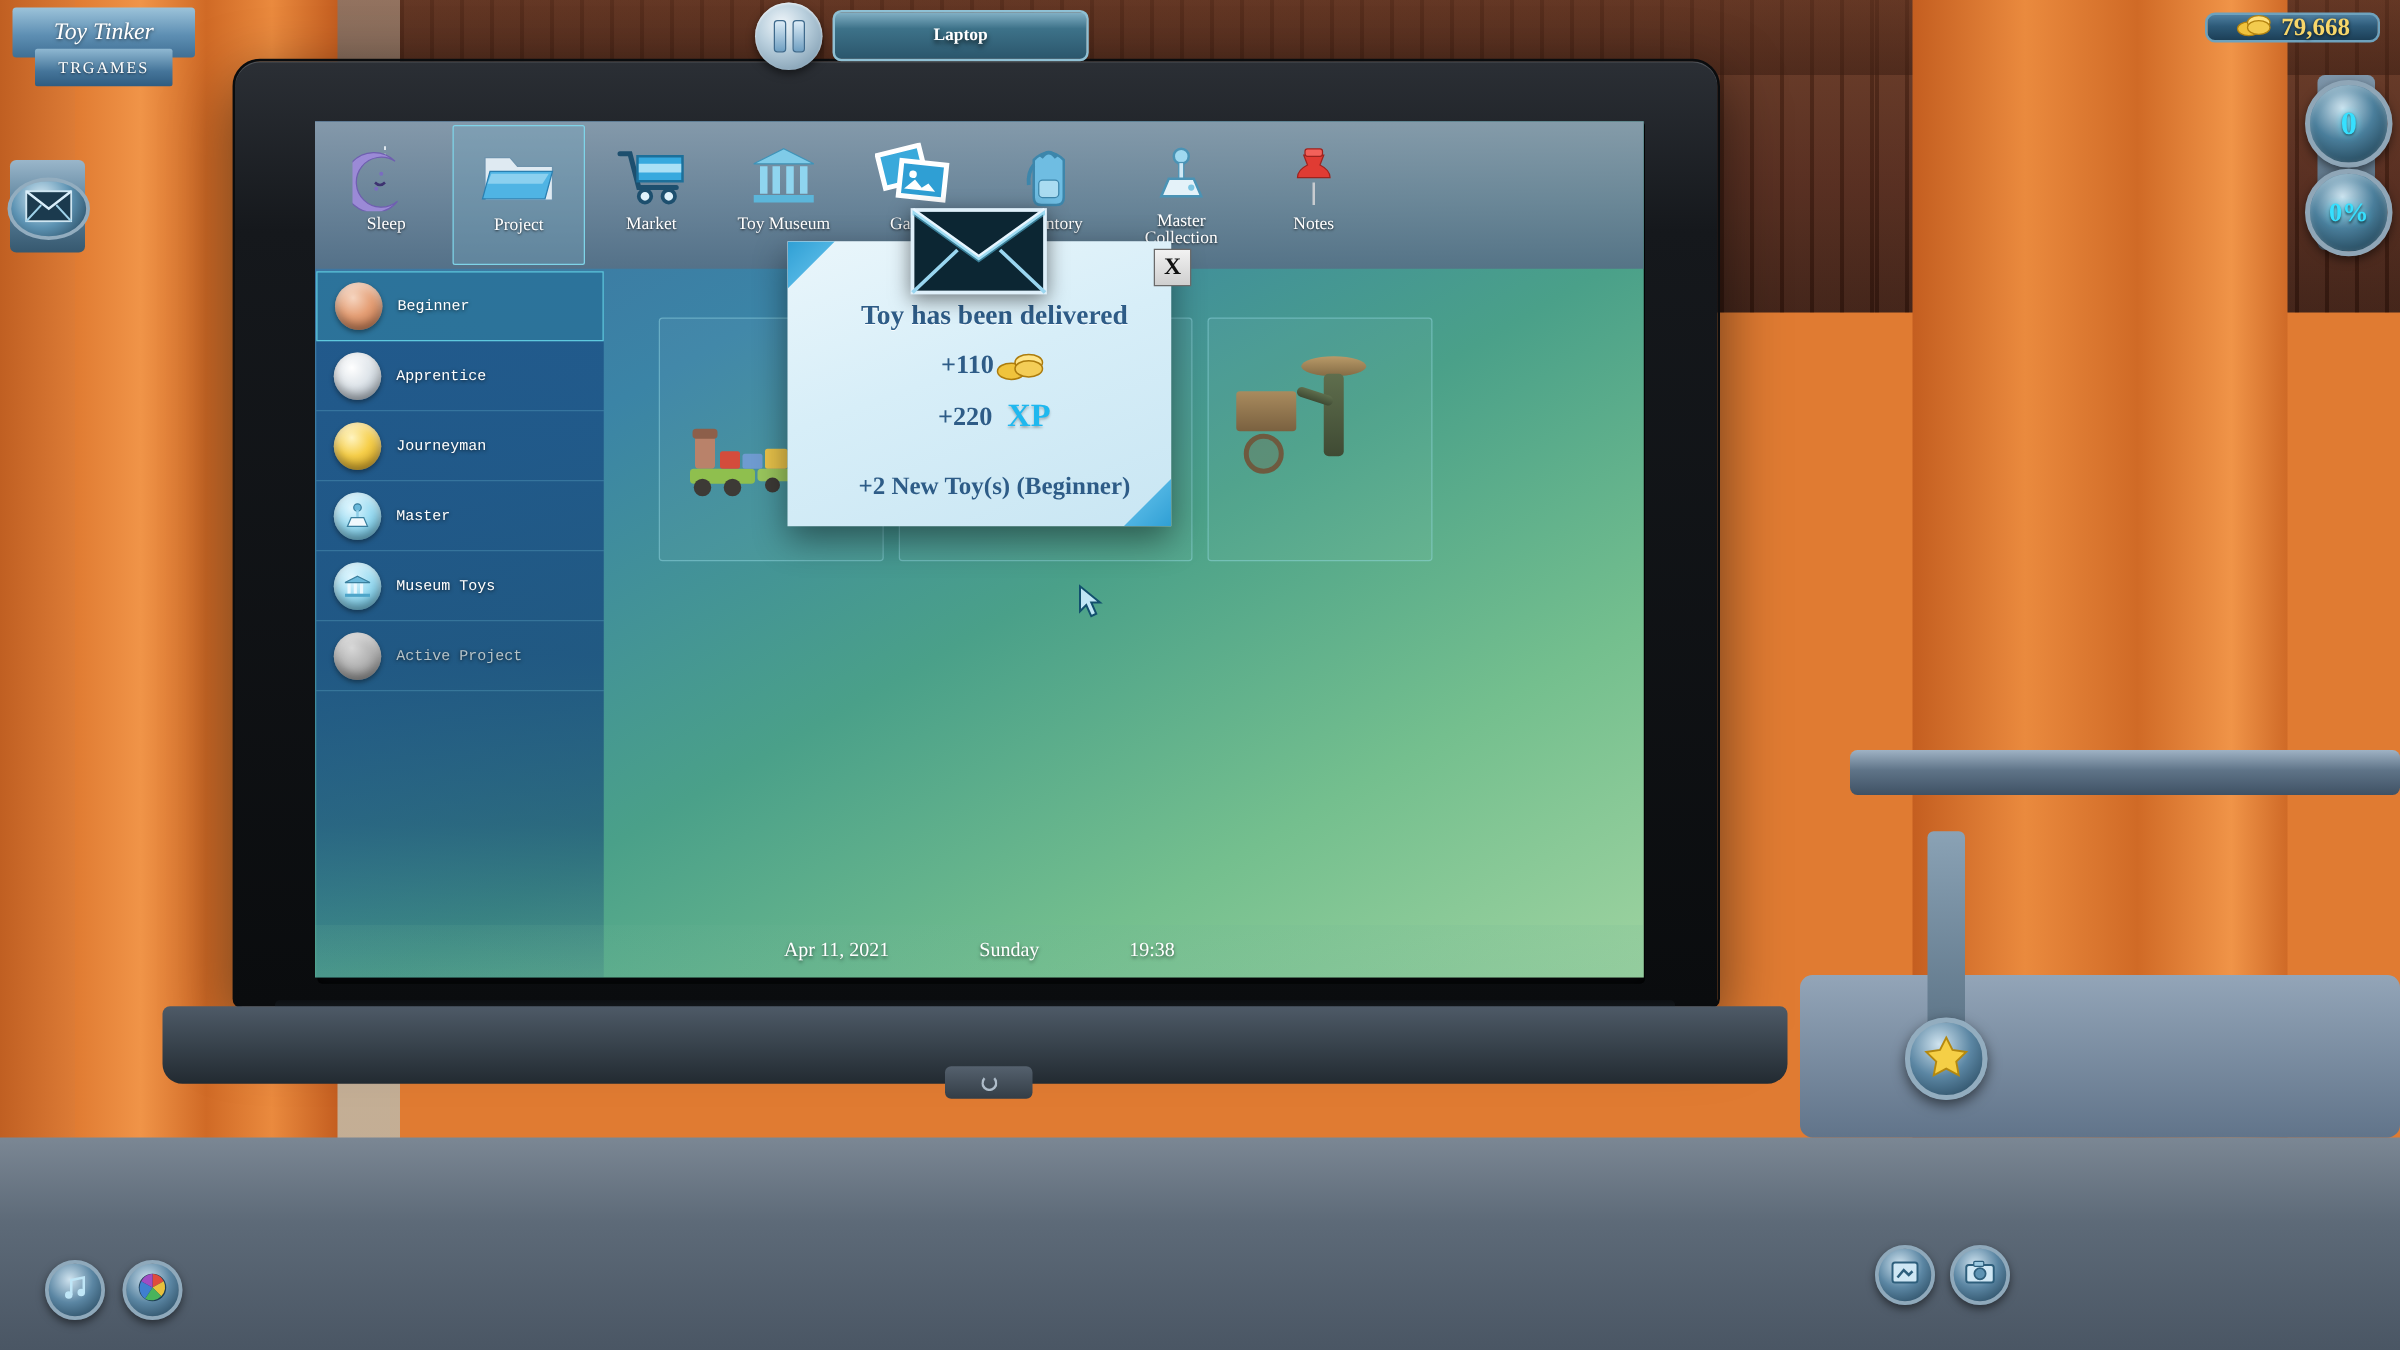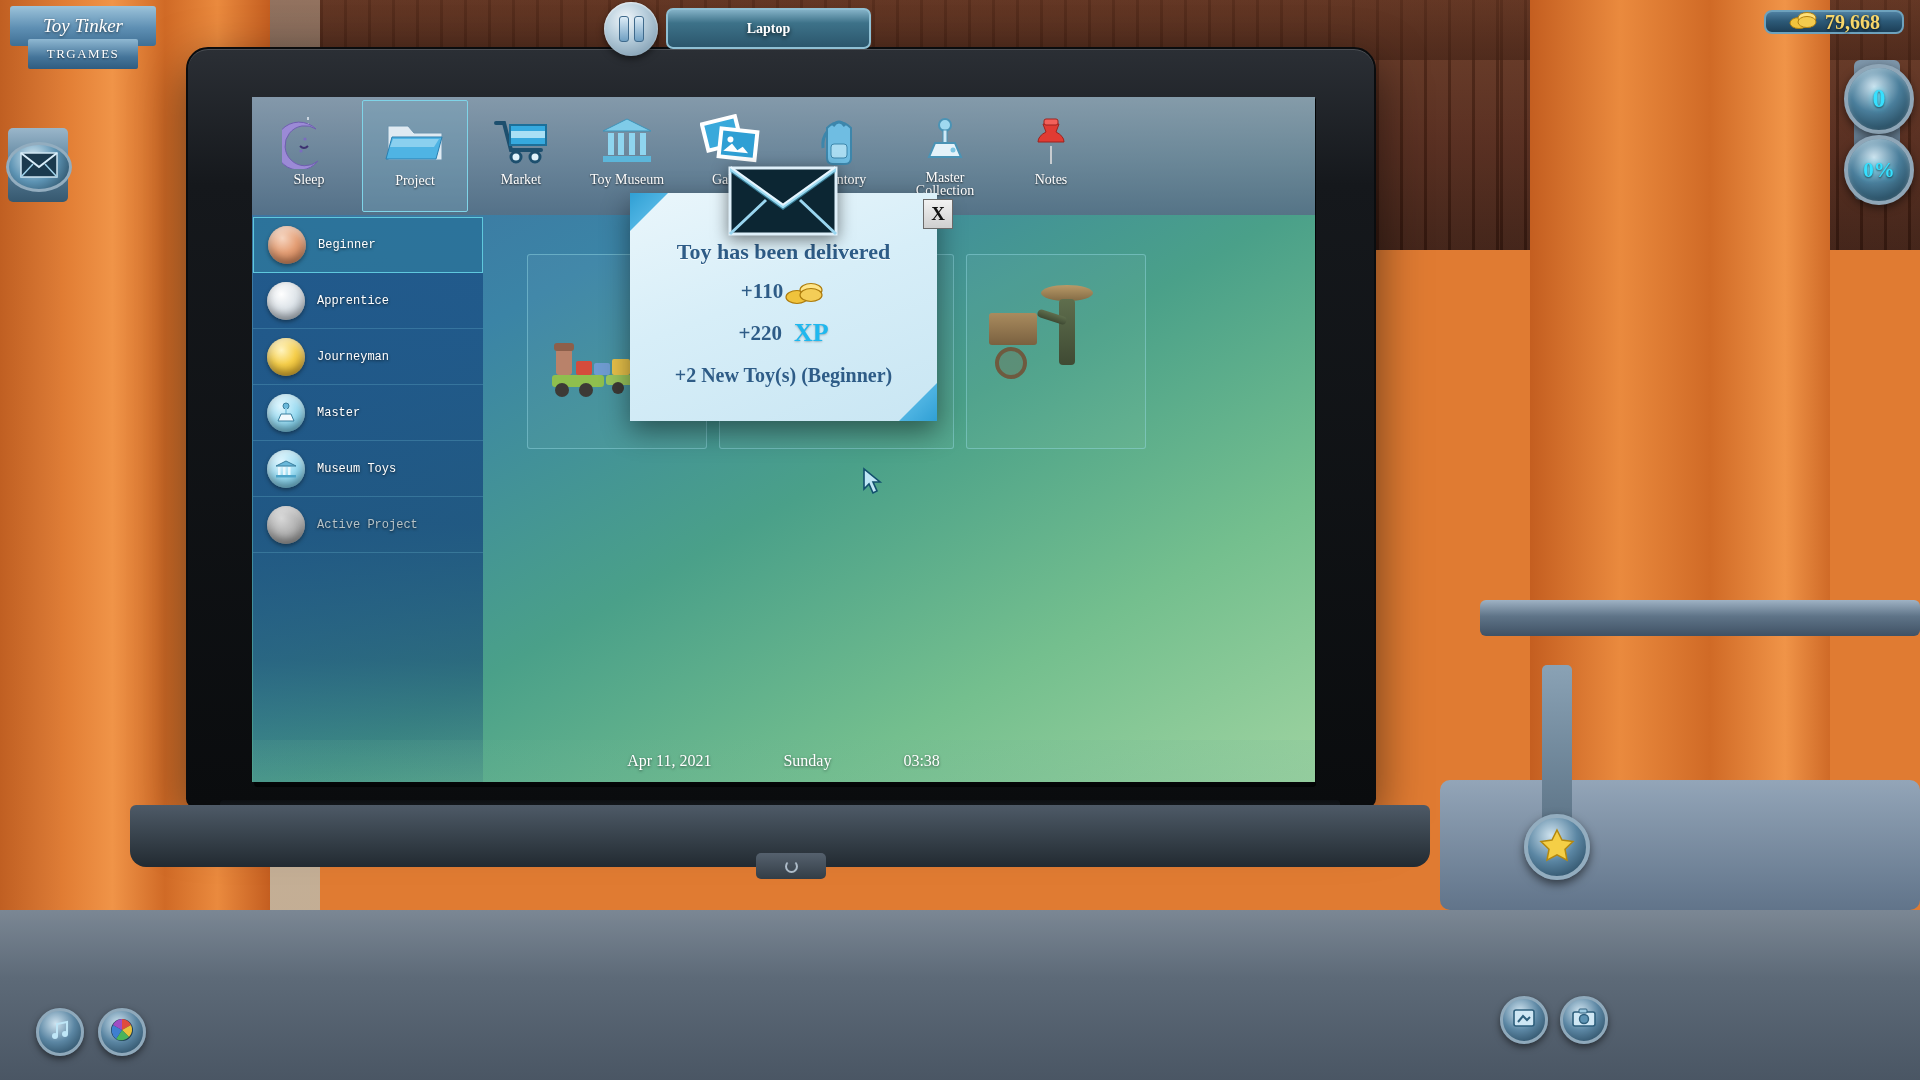--- a/index.html
+++ b/index.html
@@ -215,37 +215,37 @@
   }
   .dlg-close {
     position:absolute; right:-16px; top:6px; width:30px; height:30px;
     background:linear-gradient(180deg,#f2f2f2,#cfcfcf);
     border:1px solid #6a6a6a;
     display:flex; align-items:center; justify-content:center;
     font-size:19px; font-weight:bold; color:#111; cursor:pointer; z-index:50;
     font-family:"Liberation Serif", serif;
   }
   .dlg-body {
-    position:absolute; left:0; top:46px; width:307px;
+    position:absolute; left:12px; top:46px; width:307px;
     display:flex; flex-direction:column; align-items:center; gap:2px;
   }
   .dlg-title {
     font-size:22px; color:#2e5c87; font-weight:bold;
     text-shadow:0 1px 0 rgba(255,255,255,.8);
     font-family:"Liberation Serif", serif;
   }
   .dlg-row {
     display:flex; align-items:center; justify-content:center;
     font-size:21px; color:#2e5c87; font-weight:bold; margin-top:12px;
     font-family:"Liberation Serif", serif;
   }
   .dlg-xp { color:#1fb8ef; font-size:26px; font-weight:bold; margin-left:12px;
     text-shadow:0 1px 2px rgba(0,0,0,.25); }
   .dlg-new {
-    font-size:20px; color:#2e5c87; font-weight:bold; margin-top:14px;
+    font-size:20px; color:#2e5c87; font-weight:bold; margin-top:28px;
     font-family:"Liberation Serif", serif;
   }
   .coin-pair { display:inline-block; width:42px; height:24px; position:relative; margin-left:1px; }
 
   
   .cursor { position:absolute; left:862px; top:468px; z-index:60; }
 
   
   .logo {
     position:absolute; left:10px; top:6px; width:146px; height:66px; z-index:30;
@@ -635,21 +635,21 @@
 
   <div class="cursor" style="left:610px;top:370px;">
     <svg width="22" height="28" viewBox="0 0 22 28">
       <path d="M2 2 L2 22 L7 17 L11 26 L15 24 L11 15 L18 15 Z" fill="#bfe6f5" stroke="#12506e" stroke-width="1.6"></path>
     </svg>
   </div>
 
   <div class="statusbar">
     <span class="status-txt">Apr 11, 2021</span>
     <span class="status-txt">Sunday</span>
-    <span class="status-txt">03:38</span>
+    <span class="status-txt">19:38</span>
   </div>
 
   <div class="dialog" style="left:378px;top:96px;">
     <div class="fold-tl"></div>
     <div class="fold-br"></div>
 
     <div class="envelope">
       <svg width="110" height="70" viewBox="0 0 110 70">
         <rect x="2" y="2" width="106" height="66" fill="#0c2633" stroke="#dff0fa" stroke-width="3"></rect>
         <path d="M2 2 L55 40 L108 2" fill="none" stroke="#e8f6ff" stroke-width="4"></path>

